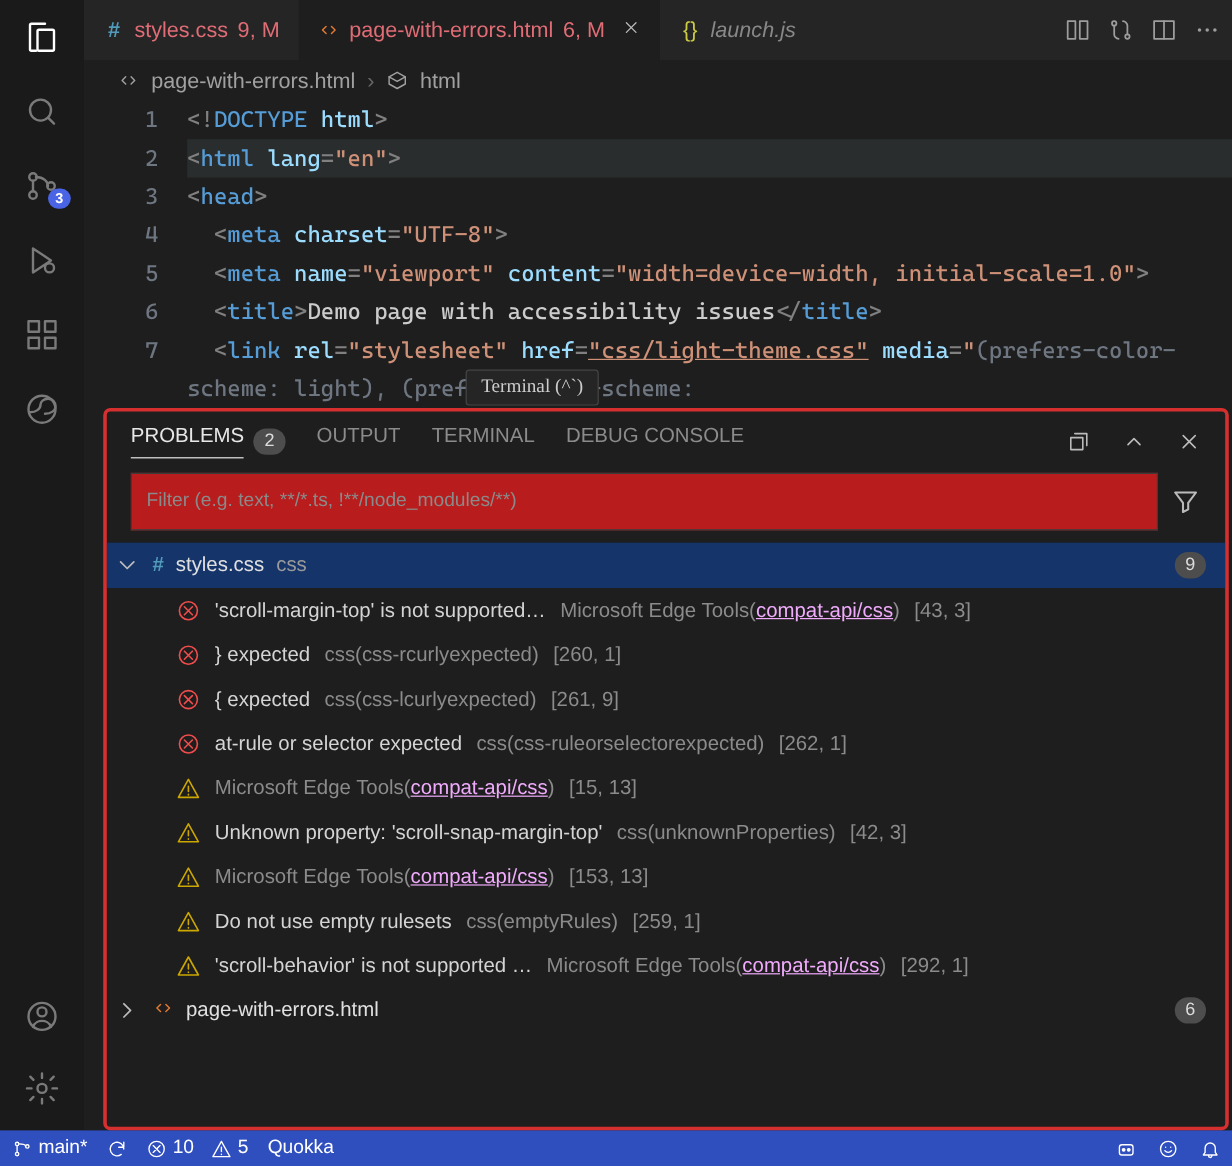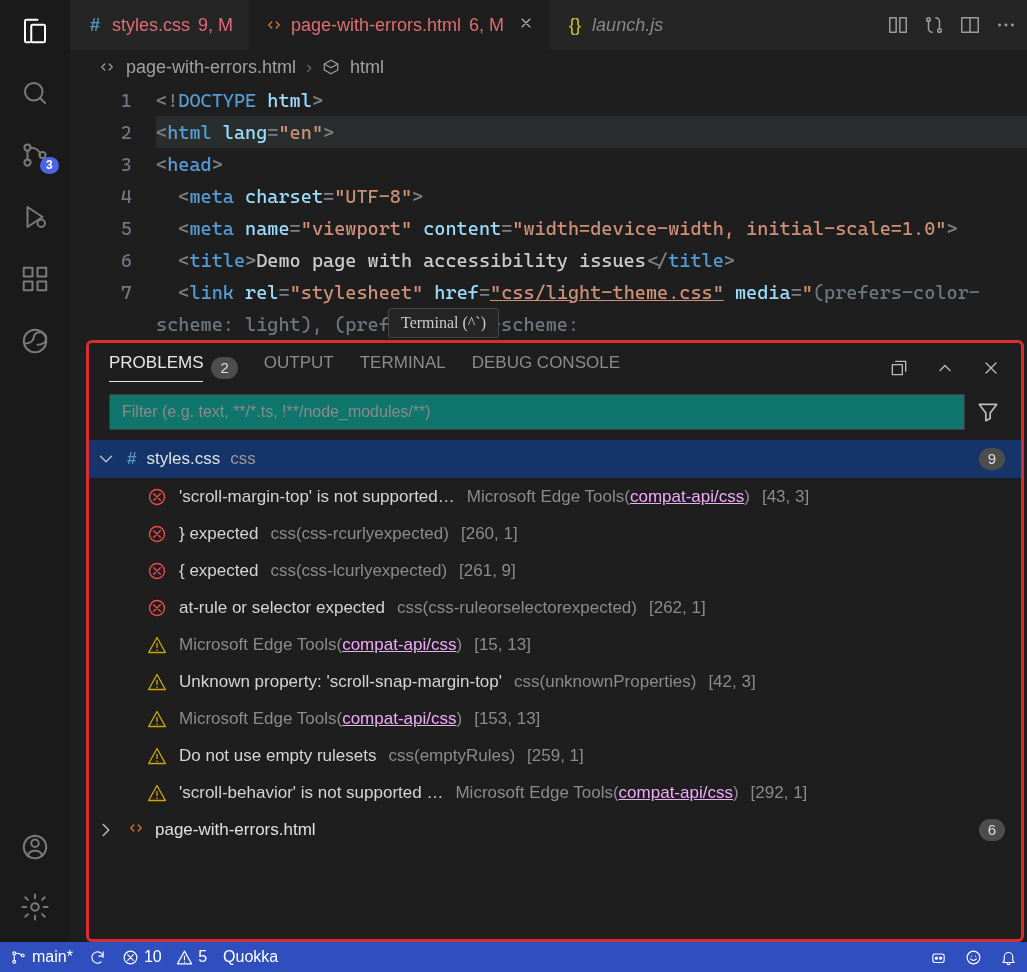--- a/index.html
+++ b/index.html
@@ -50,21 +50,21 @@
 
   .panel-wrap { border: 3px solid #d62f2f; border-radius: 6px; margin: 0 3px 0 16px; flex: 1; display: flex; flex-direction: column; min-height: 0; background: #1e1e1e; }
   .panel-tabs { display: flex; align-items: center; gap: 26px; padding: 10px 20px 4px 20px; font-size: 17px; color: #8b8b8b; }
   .panel-tabs .ptab { cursor: pointer; padding-bottom: 8px; border-bottom: 1px solid transparent; }
   .panel-tabs .ptab.active { color: #e7e7e7; border-bottom: 1px solid #e7e7e7; }
   .panel-tabs .pbadge { background: #4d4d4d; color: #ddd; border-radius: 11px; padding: 0 9px; font-size: 15px; line-height: 22px; margin-left: -18px; }
   .panel-tabs .spacer { flex: 1; }
   .panel-tabs .pact { width: 20px; height: 20px; color: #bbb; cursor: pointer; }
 
   .filter-row { display: flex; gap: 10px; padding: 8px 20px 10px 20px; align-items: center; }
-  .filter-input { flex: 1; background: #0f766e; border: 1px solid #3c3c3c; color: #ccc; height: 36px; padding: 0 12px; font-size: 16px; outline: none; }
+  .filter-input { flex: 1; background: #b91c1c; border: 1px solid #3c3c3c; color: #ccc; height: 48px; padding: 0 12px; font-size: 16px; outline: none; }
   .filter-input::placeholder { color: #8a8a8a; }
   .filter-icon { width: 26px; height: 26px; color: #bbb; cursor: pointer; }
 
   .problems-list { flex: 1; overflow: auto; font-size: 17px; }
   .group-hdr { display: flex; align-items: center; height: 38px; gap: 10px; padding: 0 16px 0 6px; cursor: pointer; }
   .group-hdr.sel { background: #15346a; }
   .chev { width: 22px; height: 22px; color: #bbb; }
   .group-hdr .gname { color: #e0e0e0; font-weight: 500; }
   .group-hdr .gkind { color: #9a9a9a; }
   .group-hdr .gcount { margin-left: auto; background: #4d4d4d; color: #ddd; border-radius: 11px; padding: 0 9px; font-size: 15px; line-height: 22px; }

